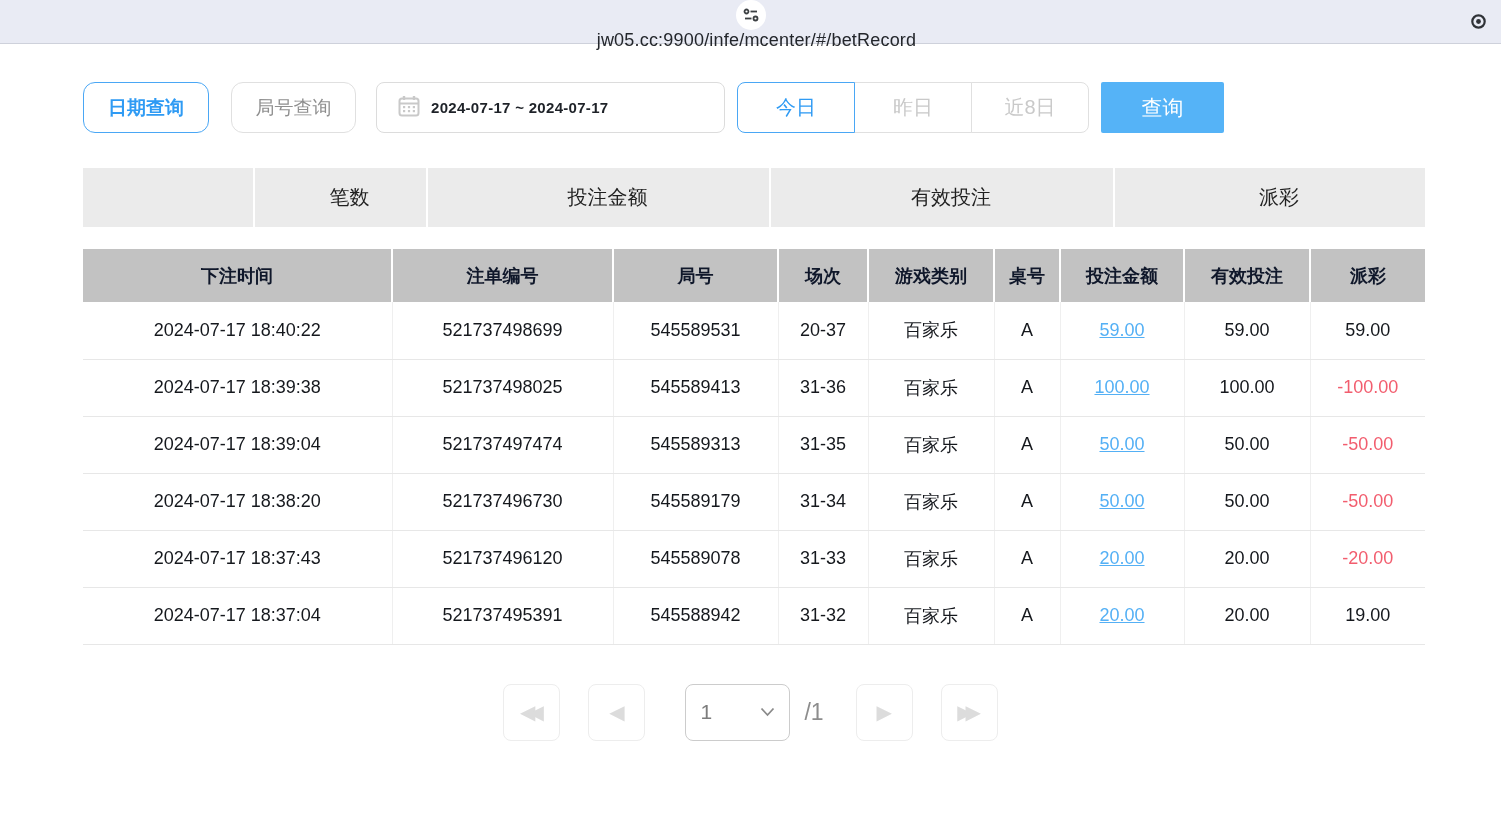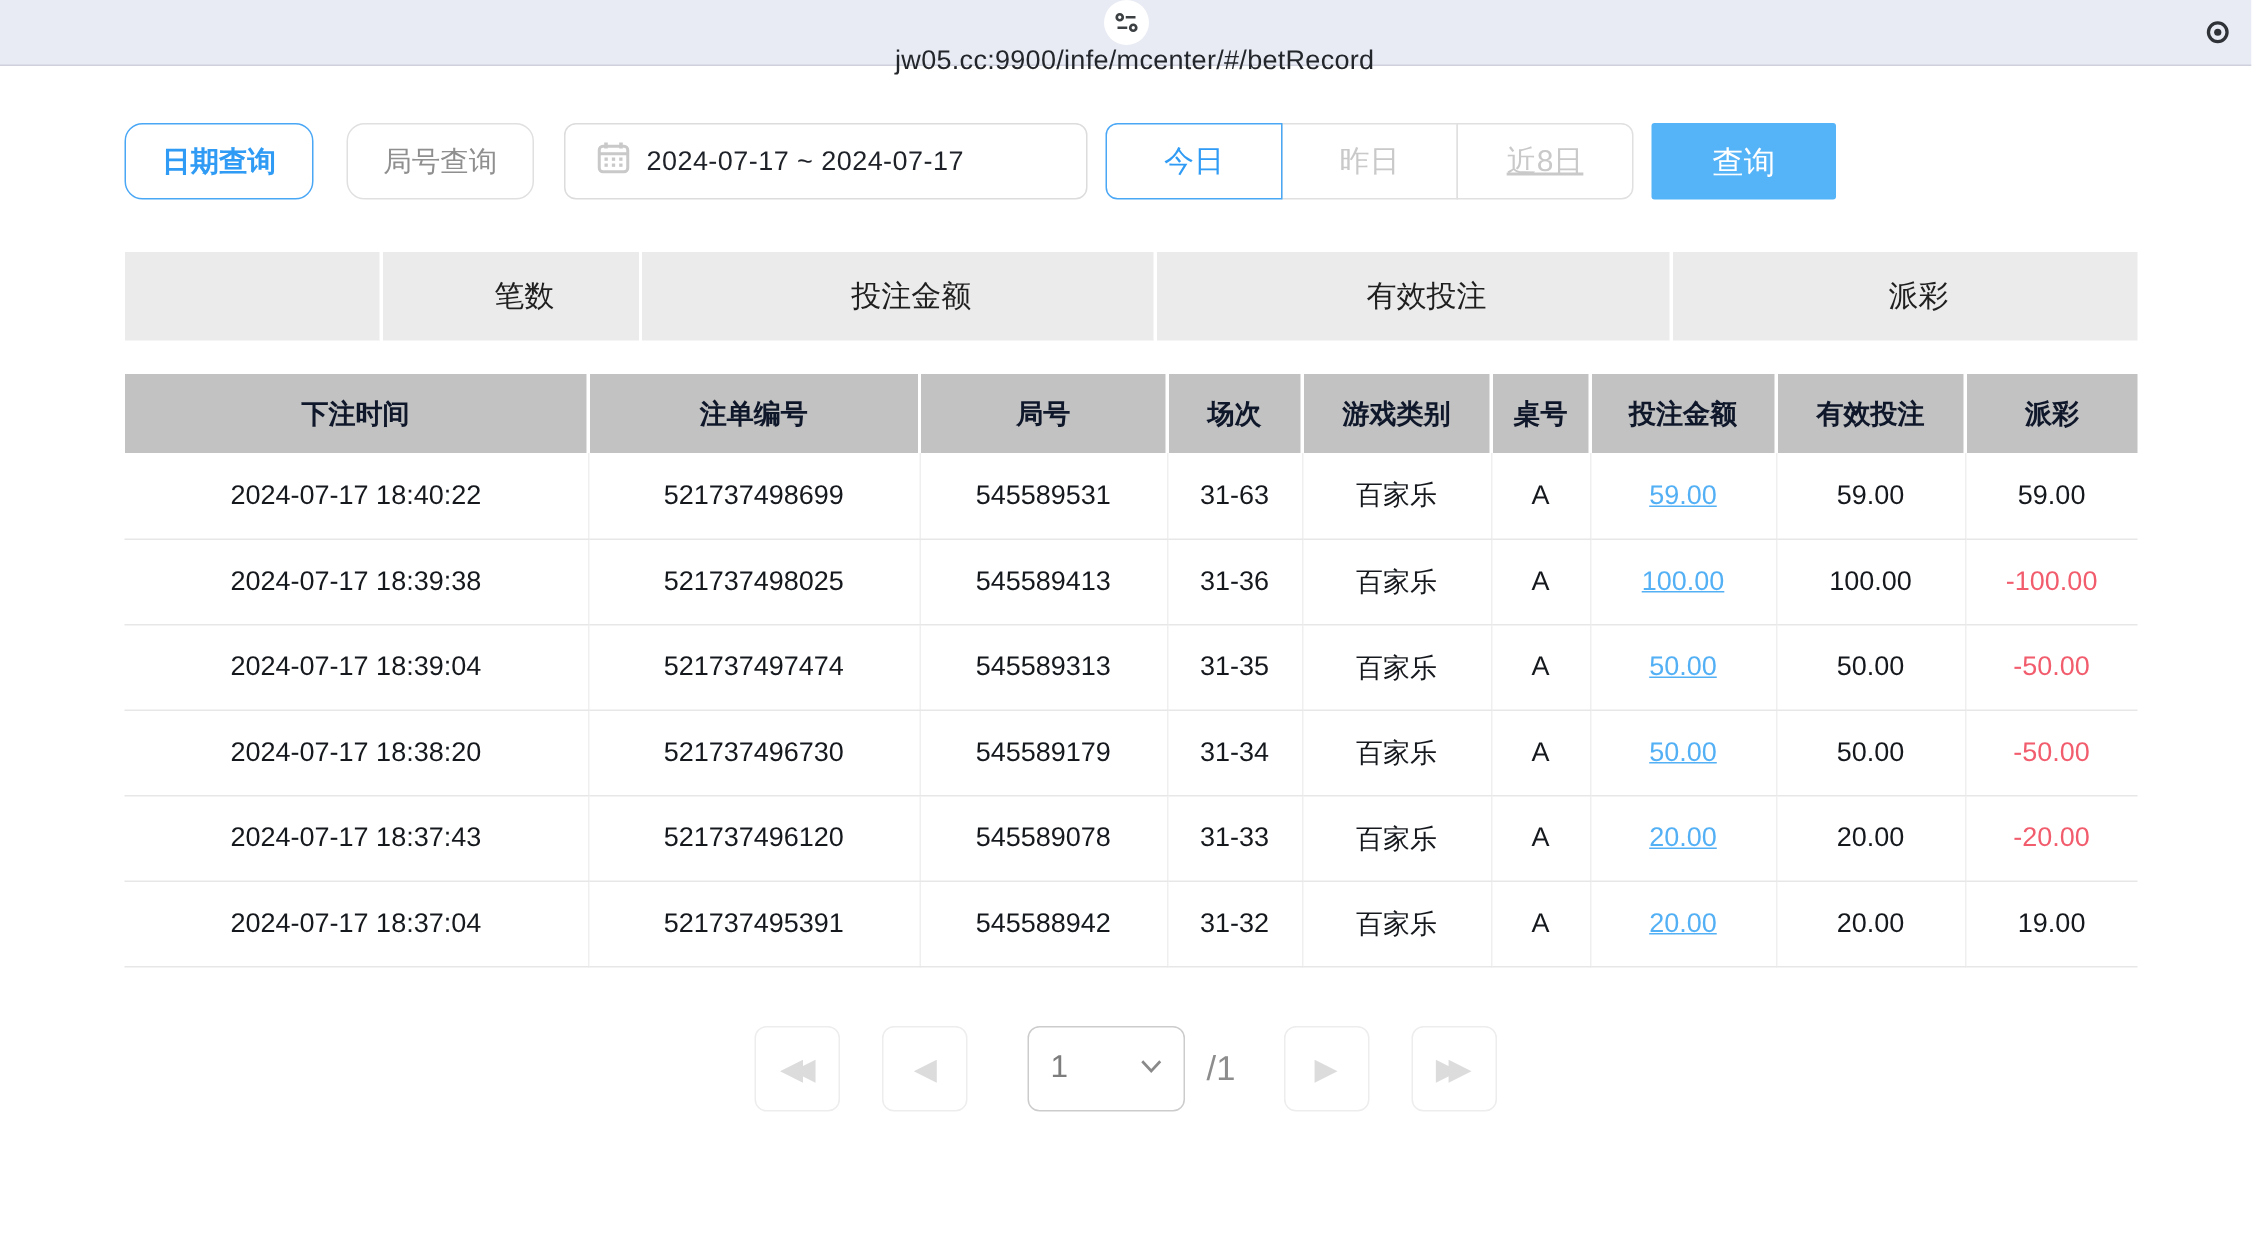--- a/index.html
+++ b/index.html
@@ -38,26 +38,26 @@
   .btn-date-query {
     width:126px; border-color:#4aa7f5; color:#2f9bf4; font-weight:bold;
   }
   .btn-round-query { width:125px; margin-left:22px; color:#8f8f8f; }
   .datepicker {
     margin-left:20px; width:349px; height:51px; border:1px solid #dcdcdc;
     border-radius:8px; background:#fff; display:flex; align-items:center;
     padding:0 14px; cursor:pointer;
   }
   .datepicker .cal { flex:0 0 auto; margin:0 10px 0 6px; }
-  .datepicker .dtext { font-size:18px; font-weight:normal; color:#1e2228; letter-spacing:.3px; }
+  .datepicker .dtext { font-size:15px; font-weight:bold; color:#1e2228; letter-spacing:.3px; }
   .btn-group { display:flex; margin-left:12px; }
   .btn-group .btn { width:118px; font-size:20px; }
   .btn-group .btn + .btn { margin-left:-1px; }
   .btn-group .btn:first-child { border-radius:8px 0 0 8px; }
-  .btn-group .btn:last-child { border-radius:0 8px 8px 0;text-decoration:underline; }
+  .btn-group .btn:last-child { border-radius:0 8px 8px 0; }
   .btn-group .btn.active { border-color:#4aa7f5; color:#2f9bf4; z-index:1; position:relative; }
   .btn-group .btn.dim { color:#c9c9c9; }
   .btn-search {
     margin-left:12px; width:123px; height:51px; border:none; border-radius:2px;
     background:#55b3f7; color:#ffffff; font-size:21px;
   }
 
   
   table { border-collapse:collapse; table-layout:fixed; width:1342px; }
   td, th { text-align:center; overflow:hidden; }
@@ -205,21 +205,21 @@
       <th>桌号</th>
       <th>投注金额</th>
       <th>有效投注</th>
       <th>派彩</th>
     </tr>
 
     <tr>
       <td>2024-07-17 18:40:22</td>
       <td>521737498699</td>
       <td>545589531</td>
-      <td>31-63</td>
+      <td>20-37</td>
       <td>百家乐</td>
       <td>A</td>
       <td><span class="bet-link">59.00</span></td>
       <td>59.00</td>
       <td class="amt">59.00</td>
     </tr>
     <tr>
       <td>2024-07-17 18:39:38</td>
       <td>521737498025</td>
       <td>545589413</td>

